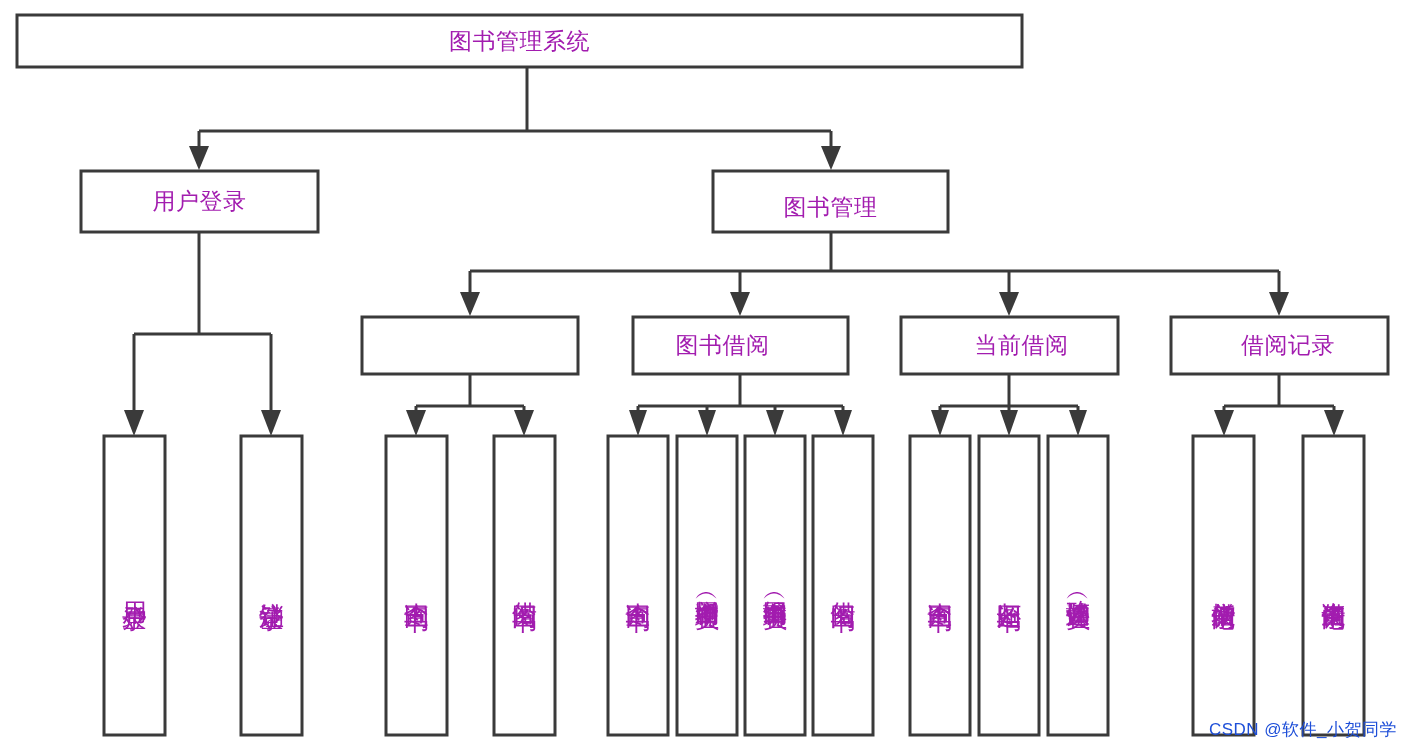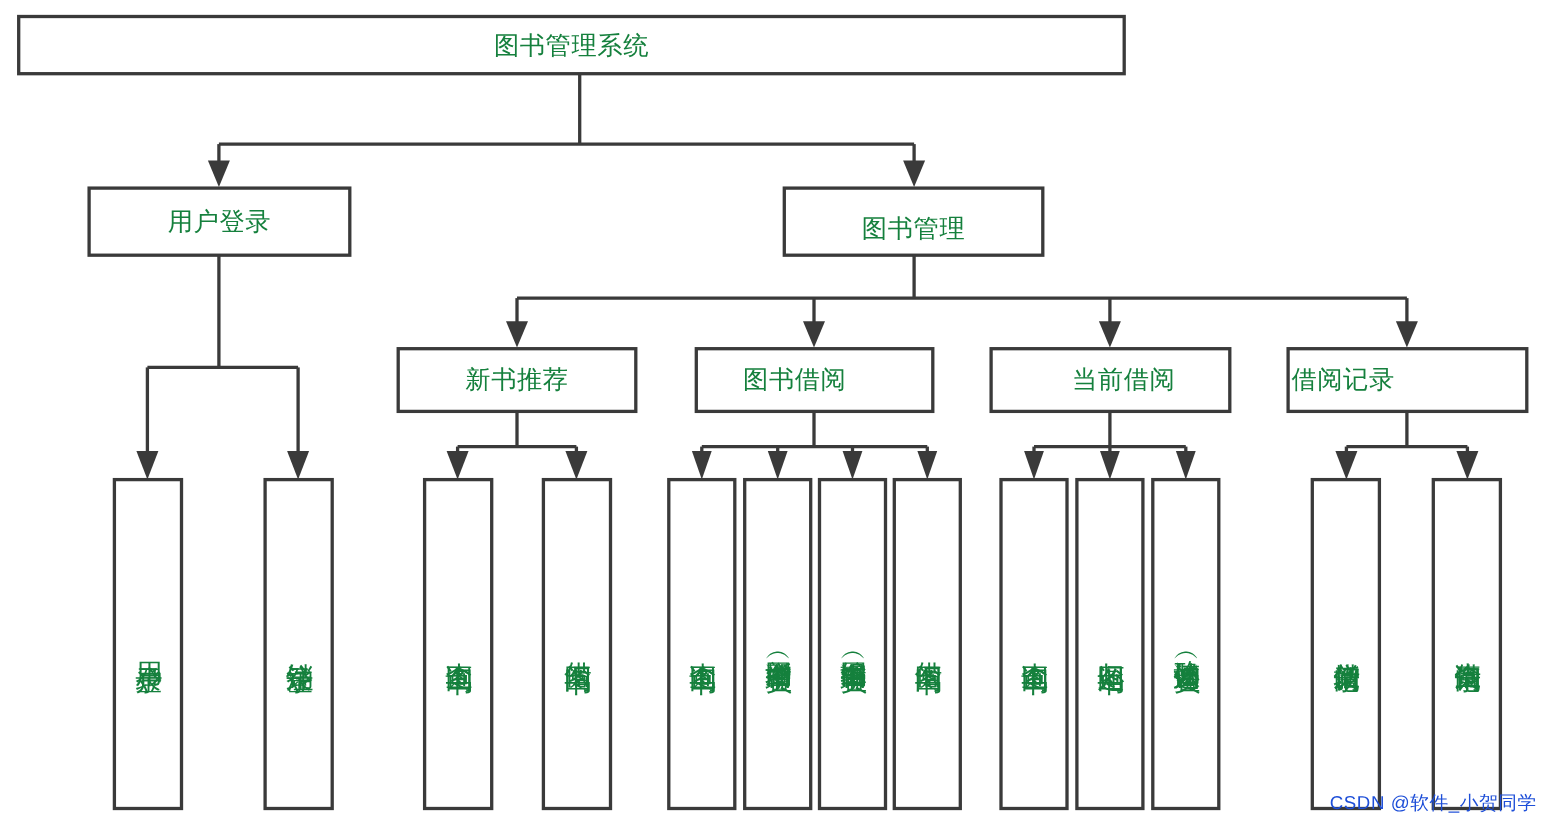--- a/index.html
+++ b/index.html
@@ -40,21 +40,21 @@
   }
   .arrow-head {
     fill: #3a3a3a;
     stroke: none;
   }
   .node-label {
     position: absolute;
     display: flex;
     align-items: center;
     justify-content: center;
-    color: #15803d;
+    color: #a21caf;
     text-align: center;
     pointer-events: none;
     font-family: "Liberation Sans", "DejaVu Sans", sans-serif;
   }
   .node-label.horiz {
     font-size: 23px;
     line-height: 1.15;
     letter-spacing: 0.5px;
   }
   .node-label.vert {
@@ -178,24 +178,23 @@
     <rect class="node-box" x="1193" y="436" width="61" height="299"></rect>
     <rect class="node-box" x="1303" y="436" width="61" height="299"></rect>
 
   </svg>
 
   <div class="node-label horiz" style="left:17px; top:15px; width:1005px; height:52px;">图书管理系统</div>
 
   <div class="node-label horiz" style="left:81px; top:171px; width:237px; height:61px;">用户登录</div>
   <div class="node-label horiz" style="left:713px; top:171px; width:235px; height:73px;">图书管理</div>
 
-  <div class="node-label horiz" style="left:362px; top:317px; width:216px; height:57px;">新书推荐</div>
   <div class="node-label horiz" style="left:633px; top:317px; width:179px; height:57px;">图书借阅</div>
   <div class="node-label horiz" style="left:901px; top:317px; width:241px; height:57px;">当前借阅</div>
-  <div class="node-label horiz" style="left:1104px; top:317px; width:234px; height:57px;">借阅记录</div>
+  <div class="node-label horiz" style="left:1171px; top:317px; width:234px; height:57px;">借阅记录</div>
 
   <div class="node-label vert" style="left:104px; top:436px; width:61px; height:299px;">用户登录</div>
   <div class="node-label vert" style="left:241px; top:436px; width:61px; height:299px;">注销登录</div>
 
   <div class="node-label vert" style="left:386px; top:436px; width:61px; height:299px;">查询图书</div>
   <div class="node-label vert" style="left:494px; top:436px; width:61px; height:299px;">借阅图书</div>
 
   <div class="node-label vert" style="left:608px; top:436px; width:60px; height:299px;">查询图书</div>
   <div class="node-label vert-small" style="left:677px; top:440px; width:60px; height:291px;">新增图书（管理员）</div>
   <div class="node-label vert-small" style="left:745px; top:440px; width:60px; height:291px;">编辑图书（管理员）</div>

